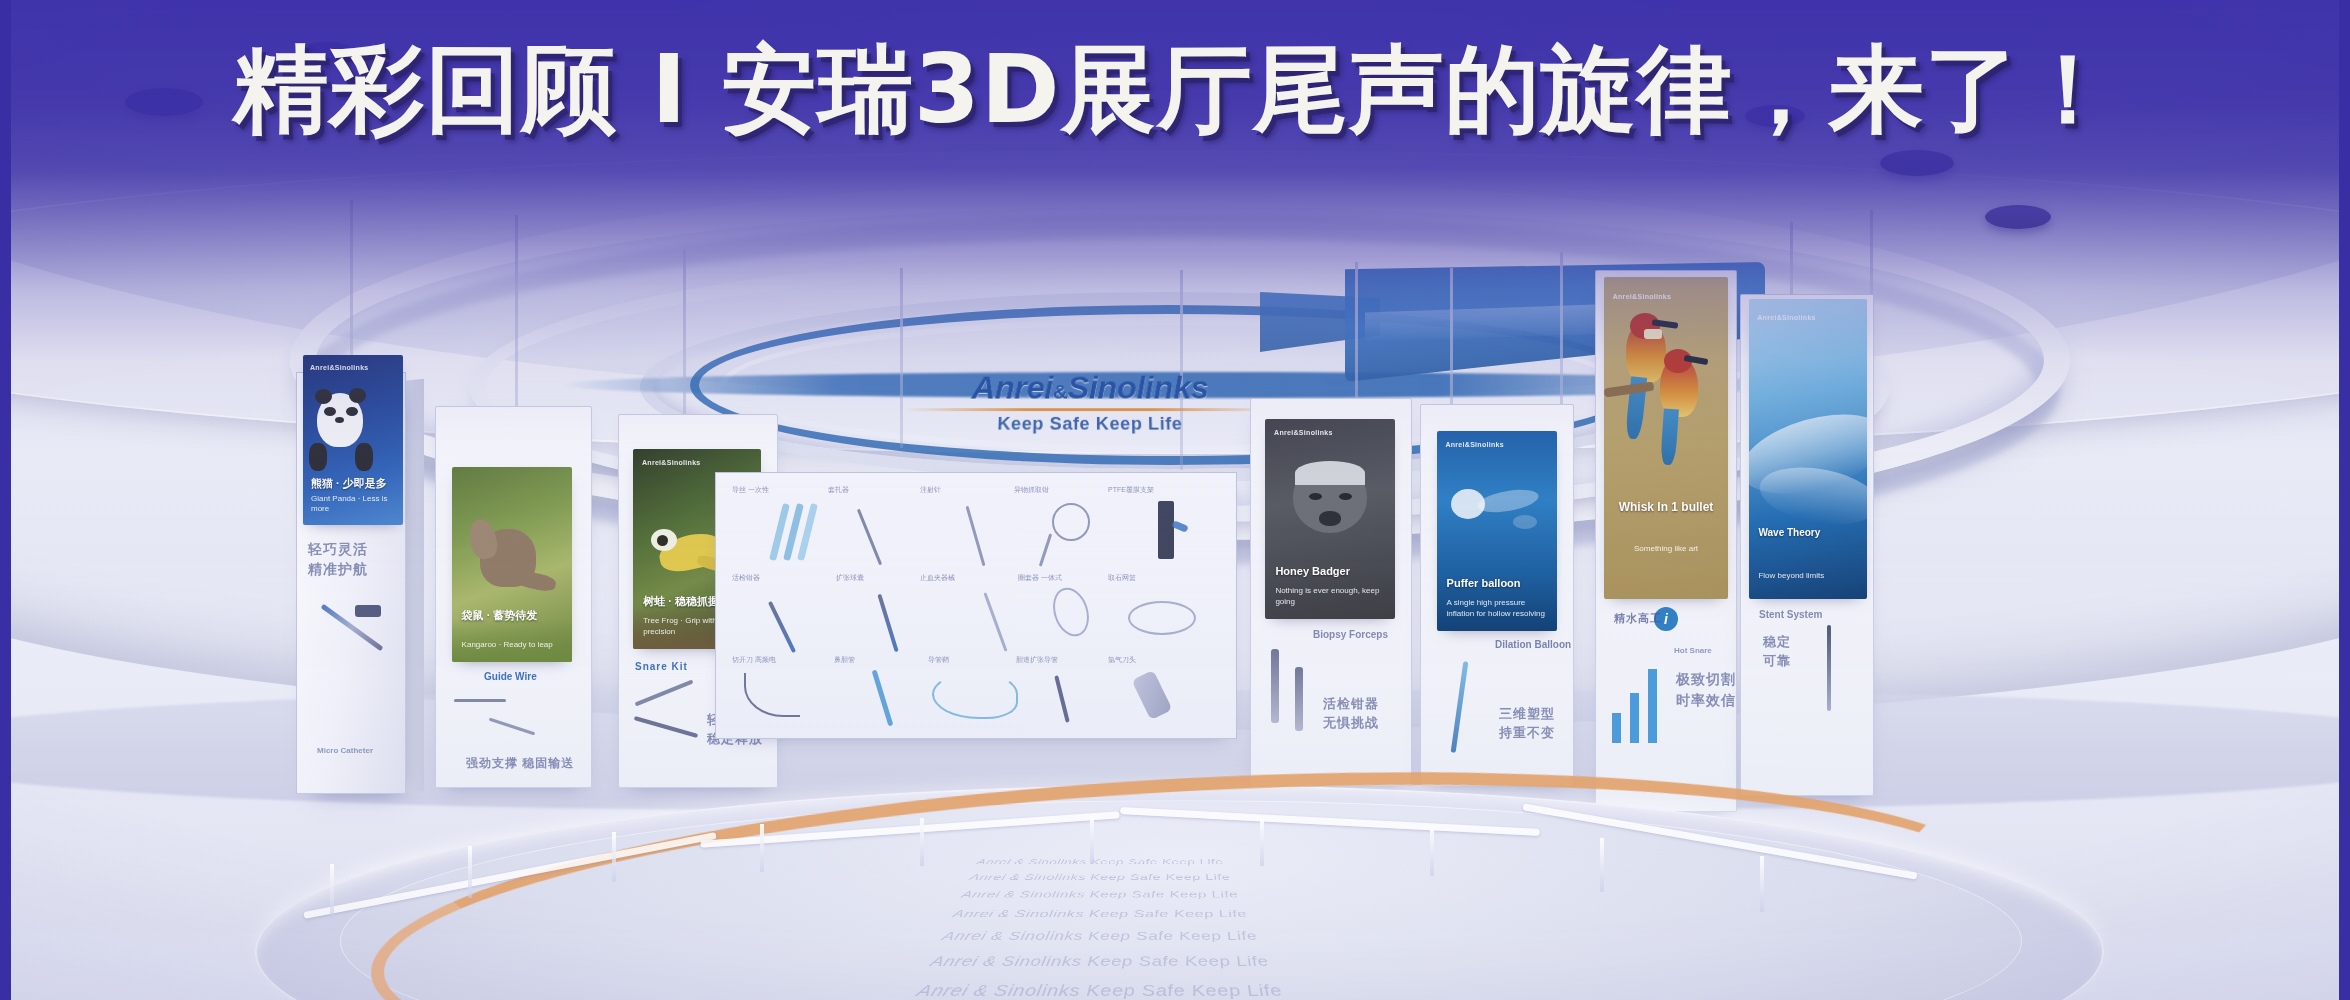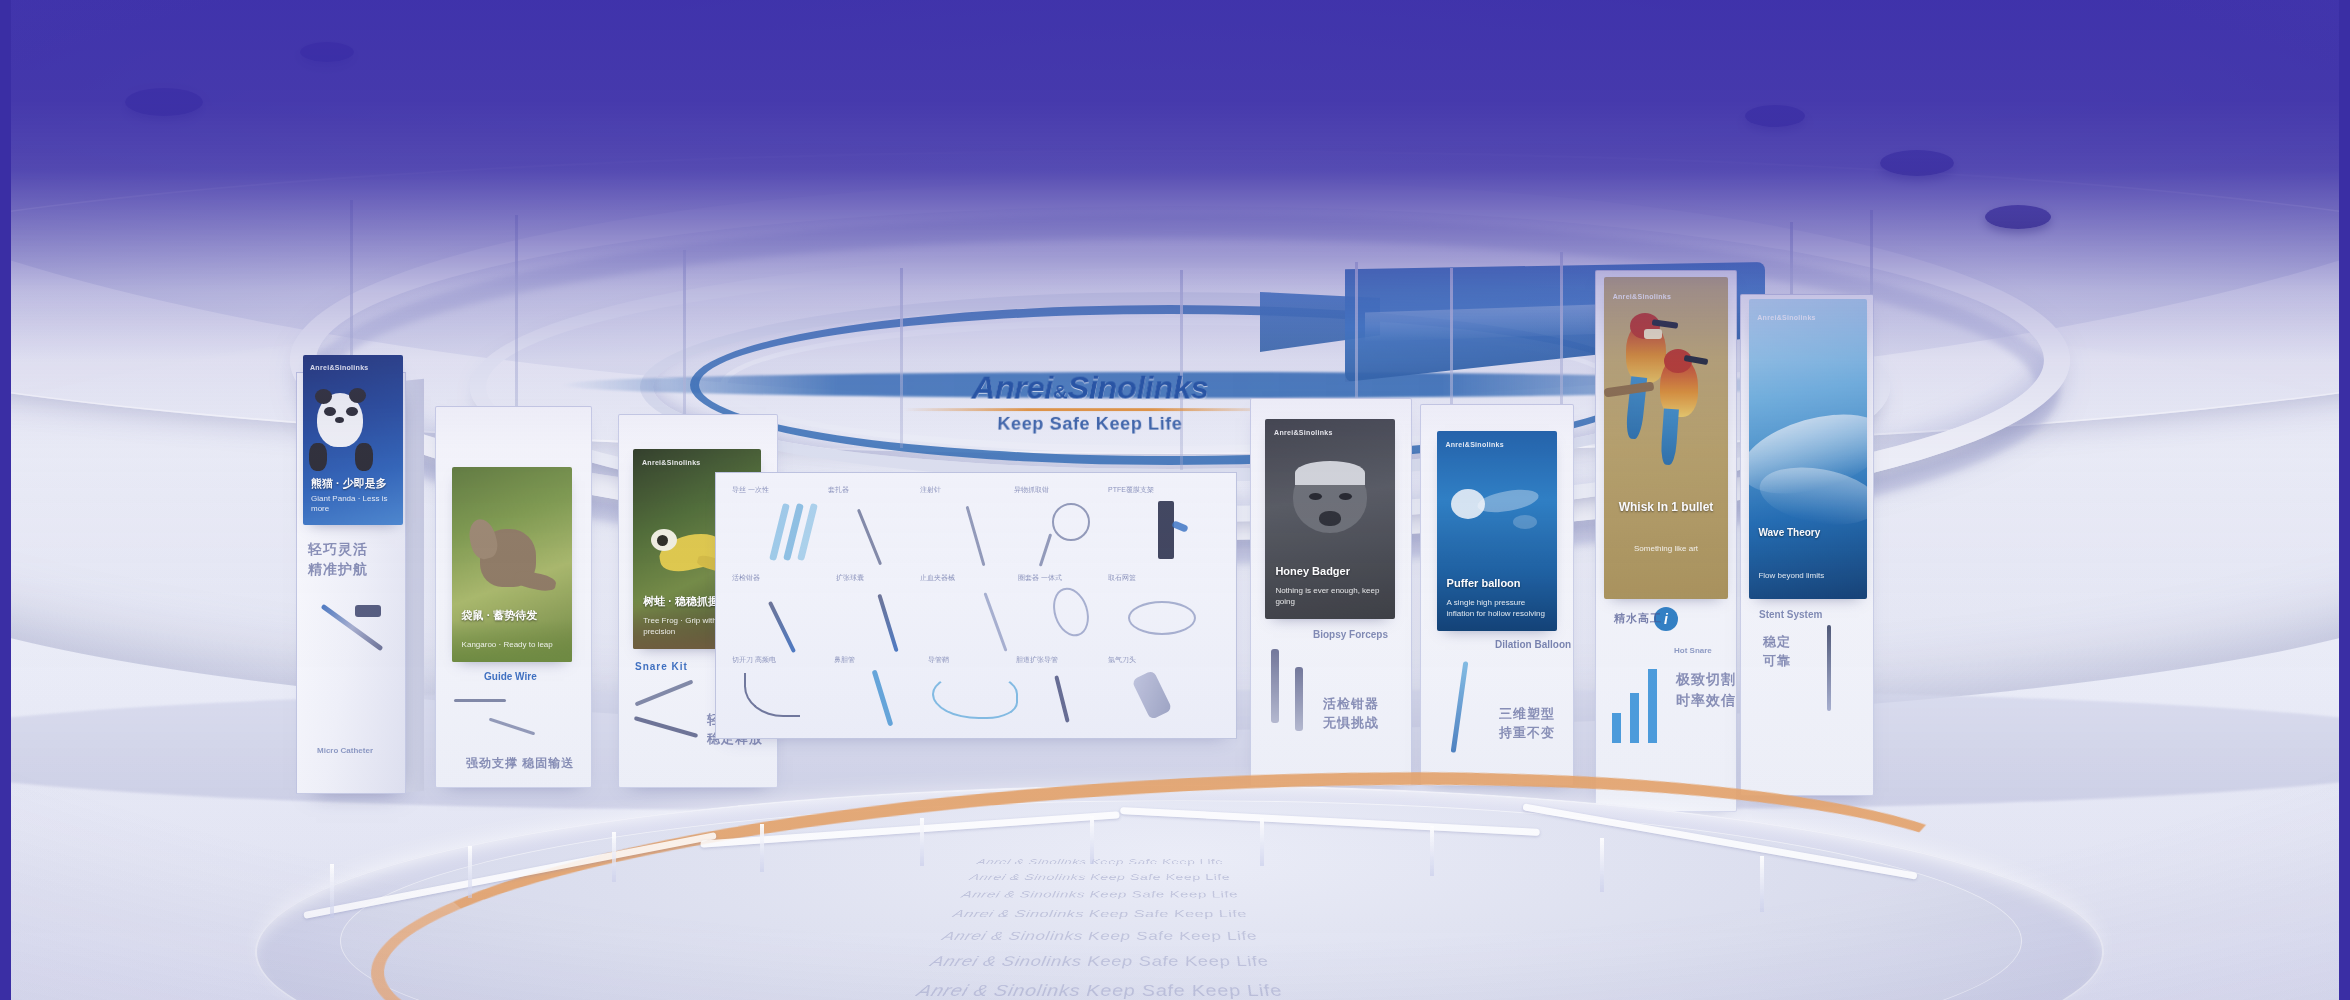--- a/index.html
+++ b/index.html
@@ -432,14 +432,15 @@
     <div class="post" style="left:1600px;top:838px;height:54px;"></div>
     <div class="post" style="left:1760px;top:856px;height:56px;"></div>
 
   </div>
 
   <div class="overlay"></div>
   <div class="vign"></div>
   <div class="frame-l"></div>
   <div class="frame-r"></div>
 
+  <div class="headline">精彩回顾 I 安瑞3D展厅尾声的旋律，来了！</div>
 
 </div>
 
 </body></html>

